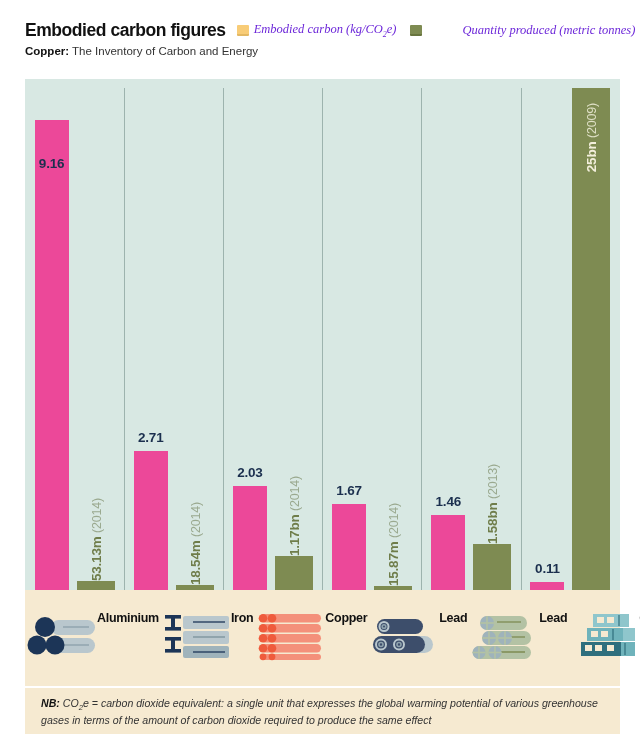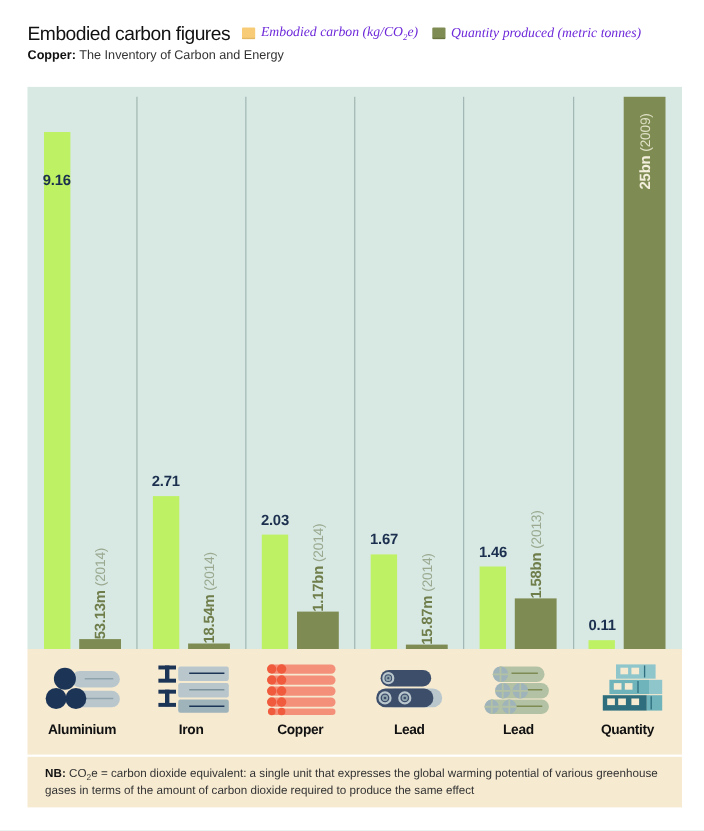--- a/index.html
+++ b/index.html
@@ -9,26 +9,26 @@
     font-family:"Liberation Sans", sans-serif;
     overflow:hidden;
     -webkit-font-smoothing:antialiased;
   }
   .page{position:relative;width:640px;height:755px;}
 
   
   .header{position:absolute;left:25px;top:22px;width:600px;}
   .title-row{display:flex;align-items:baseline;white-space:nowrap;}
   .chart-title{
-    font-size:17.5px;font-weight:normal;color:#111111;
+    font-size:17.5px;font-weight:bold;color:#111111;
     letter-spacing:-0.45px;line-height:1;
   }
   .legend{display:flex;align-items:center;margin-left:11px;white-space:nowrap;}
   .legend-item{display:flex;align-items:center;white-space:nowrap;}
-  .legend-item + .legend-item{margin-left:13px;}
+  .legend-item + .legend-item{margin-left:13px;gap:36px;}
   .swatch{
     width:12px;height:9px;display:inline-block;border-radius:1px;
     margin-right:5px;position:relative;top:0px;
   }
   .swatch.yellow{background:#f8cc77;border-bottom:2px solid #e3b863;}
   .swatch.green{background:#7e8b52;border-bottom:2px solid #68753f;}
   .legend-label{
     font-family:"Liberation Serif", serif;
     font-style:italic;font-size:12.5px;color:#6d28d9;line-height:1;
   }
@@ -48,21 +48,21 @@
     position:absolute;top:9px;bottom:0;width:1px;background:#93a9a4;opacity:.85;
   }
   .cols{position:absolute;inset:0;display:flex;}
   .col{position:relative;flex:1 1 0;height:100%;}
 
   .bars{
     position:absolute;left:0;right:0;bottom:0;height:100%;
     display:flex;align-items:flex-end;justify-content:center;
   }
   .bar{position:relative;}
-  .bar.yellow{background:#bef264;width:24px;}
+  .bar.yellow{background:#ec4899;width:34px;}
   .bar.green{background:#7e8b52;width:38px;}
   .bar-gap{width:8px;}
 
   .val-label{
     position:absolute;left:50%;transform:translateX(-50%);
     bottom:100%;margin-bottom:6px;
     font-size:13.5px;font-weight:bold;color:#1b2f4e;
     letter-spacing:-0.2px;white-space:nowrap;
   }
   .vert{
@@ -82,37 +82,37 @@
   }
   .vert.inside .yr{color:#dfe0c6;font-weight:normal;}
 
   
   .iconband{
     position:absolute;left:25px;top:590px;width:595px;height:96px;
     background:#f6ead1;
   }
   .iconcols{position:absolute;inset:0;display:flex;}
   .iconcol{
-    flex:1 1 0;display:flex;flex-direction:column;
-    align-items:center;justify-content:flex-start;padding-top:8px;
+    flex:1 1 0;display:flex;flex-direction:row;
+    justify-content:flex-start;padding-top:18px;
   }
   .iconart{height:55px;display:flex;align-items:center;justify-content:center;}
   .matlabel{
     margin-top:3px;font-size:12.5px;font-weight:bold;color:#111111;
     letter-spacing:-0.3px;
   }
 
   
   .note{
     position:absolute;left:25px;top:688px;width:595px;height:46px;
     background:#f6ead1;
   }
   .note-inner{
     padding:8px 16px 0 16px;
-    font-size:10.6px;line-height:1.45;color:#333333;
+    font-size:10.6px;line-height:1.45;color:#333333;font-style:italic;
   }
   .note-inner b{color:#111111;}
   .note-inner sub{font-size:7.6px;}
 </style>
 </head>
 <body>
 
 <div class="page">
 
   <div class="header">

